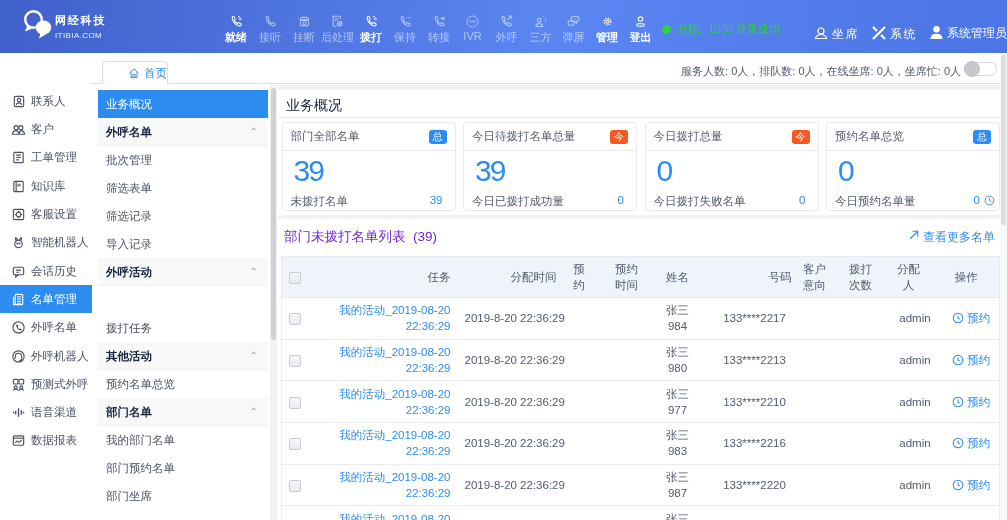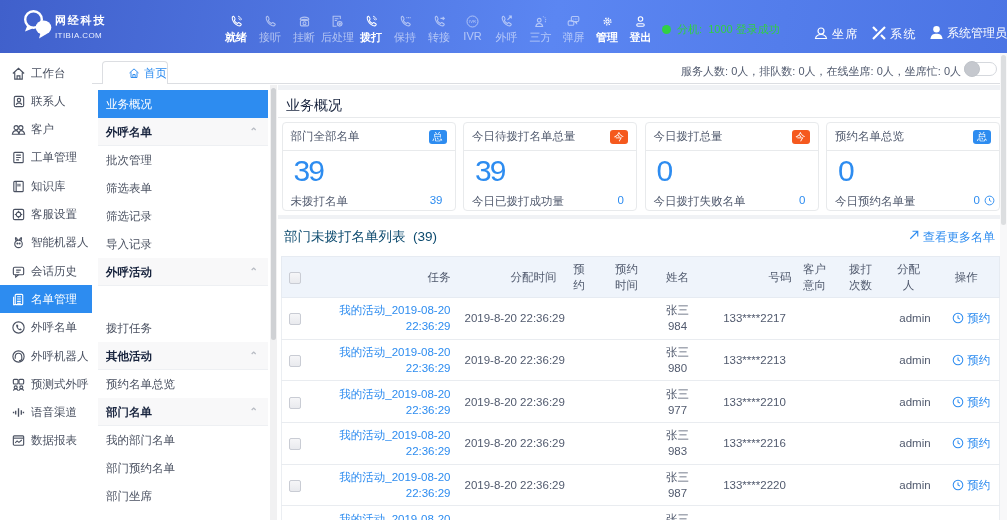--- a/index.html
+++ b/index.html
@@ -59,21 +59,21 @@
 .stat { position:absolute; top:32px; width:174px; height:89px; border:1px solid #e8eaec; border-radius:4px; background:#fff; }
 .stat .t { position:absolute; left:8px; top:0; height:27px; line-height:27px; font-size:11.5px; color:#515a6e; white-space:nowrap; }
 .stat .bdg { position:absolute; right:8px; top:7px; width:18px; height:14px; border-radius:3px; color:#fff; font-size:10px; text-align:center; line-height:14px; }
 .stat .hr { position:absolute; left:0; top:27px; width:172px; height:1px; background:#e8eaec; }
 .stat .num { position:absolute; left:11px; top:31px; font-size:30px; color:#2d8cf0; letter-spacing:-2px; }
 .stat .bl { position:absolute; left:8px; top:71px; font-size:11.5px; color:#515a6e; }
 .stat .bv { position:absolute; right:12px; top:71px; font-size:11.5px; color:#2d8cf0; }
 .bdg.blue { background:#2d8cf0; } .bdg.org { background:#f5591e; }
 
 #listcard { top:134px; height:301px; }
-#lchead { position:absolute; left:6px; top:9px; font-size:13.5px; color:#0c4a6e; }
+#lchead { position:absolute; left:6px; top:9px; font-size:13.5px; color:#6d28d9; }
 #lclink { position:absolute; right:5px; top:10px; font-size:12px; color:#2d8cf0; }
 
 
 #tbl { position:absolute; left:3px; top:37px; width:718px; }
 table { border-collapse:collapse; table-layout:fixed; width:718px; font-size:11.5px; color:#515a6e; border-left:1px solid #ebeef2; border-right:1px solid #ebeef2; }
 th { background:#eff4fb; border:1px solid #e6ebf2; border-left:none; border-right:none; font-weight:normal; color:#515a6e; height:41px; padding:0; text-align:center; line-height:16px; }
 th:first-child { border-left:1px solid #e6ebf2; } th:last-child { border-right:1px solid #e6ebf2; }
 td { border-bottom:1px solid #e9ecf0; height:41.7px; padding:0; text-align:center; line-height:16px; vertical-align:middle; }
 td.l, th.l { text-align:right; }
 .lnk { color:#2d8cf0; }
@@ -212,26 +212,20 @@
         <path d="M2 2 L6 6 M10 10 L14 14" stroke="#fff" stroke-width="2.2"></path>
         <path d="M14 2 L2 14" stroke="#fff" stroke-width="2.2"></path>
       </svg>系统</div>
   <div class="tr-item" style="left:929px; letter-spacing:0px;"><svg width="15" height="15" viewBox="0 0 16 16" fill="#fff">
         <circle cx="8" cy="4.5" r="3.5"></circle>
         <path d="M1.5 15 C2 10.5 4.5 9.3 8 9.3 C11.5 9.3 14 10.5 14.5 15 Z"></path>
       </svg>系统管理员</div>
 </div>
 
 <div id="sidebar">
-    <div class="sitem" style="top:5.5px">
-      <svg width="15" height="15" viewBox="0 0 16 16" fill="none" stroke="currentColor" stroke-width="1.2">
-        <path d="M2 8 L8 2.5 L14 8 M4 7 L4 14 L12 14 L12 7 M6.5 14 L6.5 10.5 L9.5 10.5 L9.5 14"></path>
-      </svg>
-      <span class="stxt">工作台</span>
-    </div>
     <div class="sitem" style="top:33.8px">
       <svg width="15" height="15" viewBox="0 0 16 16" fill="none" stroke="currentColor" stroke-width="1.2">
         <rect x="3.5" y="2.5" width="10" height="11" rx="1.5"></rect>
         <circle cx="8.5" cy="6.5" r="1.8"></circle>
         <path d="M5.5 11.5 C6 9.8 7 9.4 8.5 9.4 C10 9.4 11 9.8 11.5 11.5"></path>
       </svg>
       <span class="stxt">联系人</span>
     </div>
     <div class="sitem" style="top:62.1px">
       <svg width="15" height="15" viewBox="0 0 16 16" fill="none" stroke="currentColor" stroke-width="1.2">

